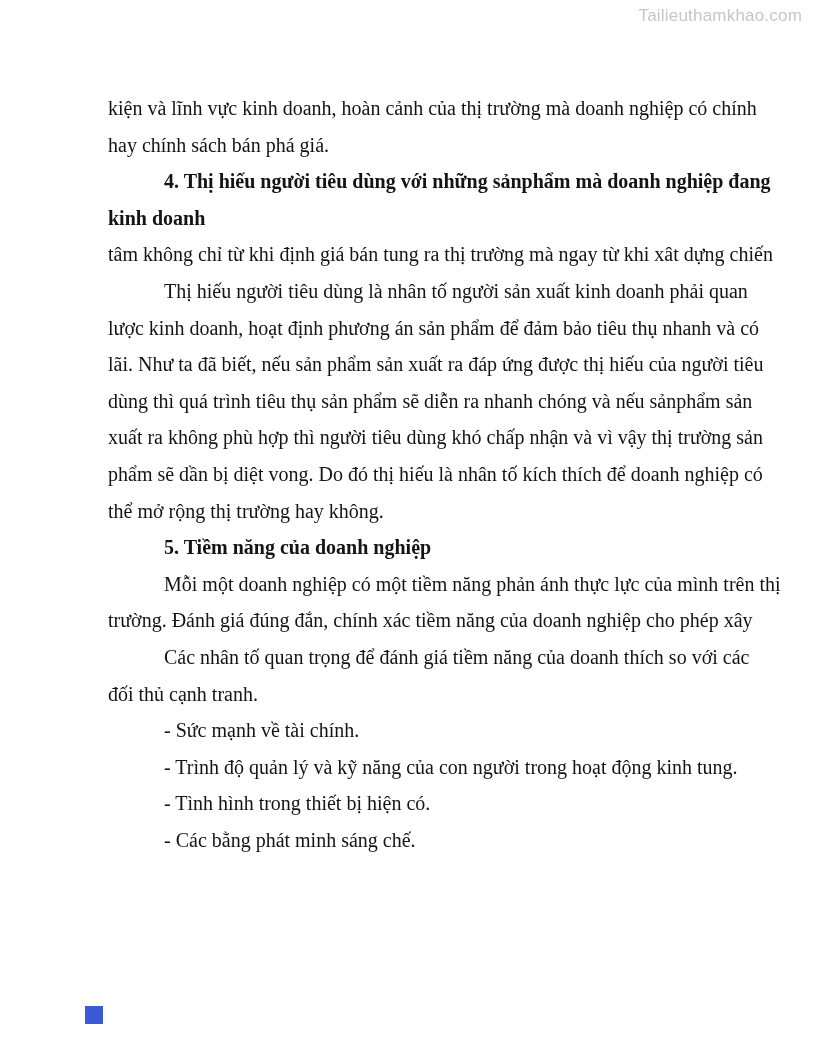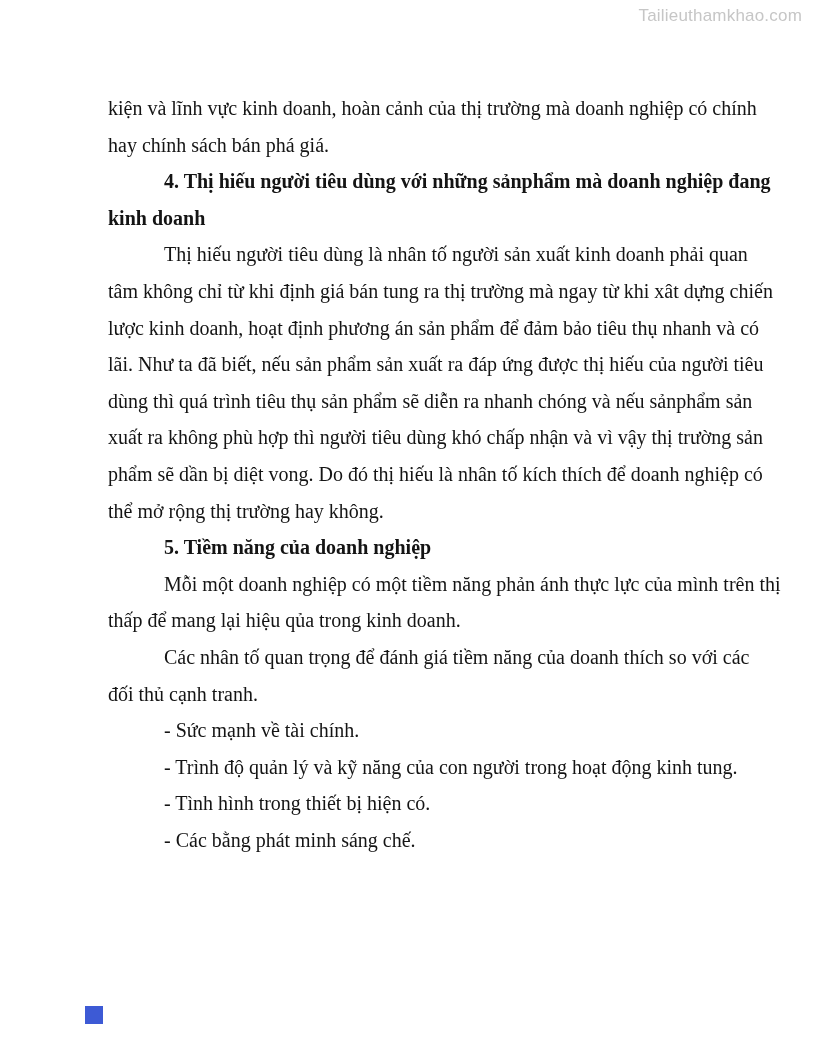--- a/index.html
+++ b/index.html
@@ -53,33 +53,33 @@
   <div class="watermark">Tailieuthamkhao.com</div>
 
   <div class="content">
 
     <div class="line">kiện và lĩnh vực kinh doanh, hoàn cảnh của thị trường mà doanh nghiệp có chính</div>
     <div class="line left">hay chính sách bán phá giá.</div>
 
     <div class="line bold indent">4. Thị hiếu người tiêu dùng với những sảnphẩm mà doanh nghiệp đang</div>
     <div class="line bold left">kinh doanh</div>
 
+    <div class="line">tâm không chỉ từ khi định giá bán tung ra thị trường mà ngay từ khi xât dựng chiến</div>
     <div class="line indent">Thị hiếu người tiêu dùng là nhân tố người sản xuất kinh doanh phải quan</div>
-    <div class="line">tâm không chỉ từ khi định giá bán tung ra thị trường mà ngay từ khi xât dựng chiến</div>
     <div class="line">lược kinh doanh, hoạt định phương án sản phẩm để đảm bảo tiêu thụ nhanh và có</div>
     <div class="line">lãi. Như ta đã biết, nếu sản phẩm sản xuất ra đáp ứng được thị hiếu của người tiêu</div>
     <div class="line">dùng thì quá trình tiêu thụ sản phẩm sẽ diễn ra nhanh chóng và nếu sảnphẩm sản</div>
     <div class="line">xuất ra không phù hợp thì người tiêu dùng khó chấp nhận và vì vậy thị trường sản</div>
     <div class="line">phẩm sẽ dần bị diệt vong. Do đó thị hiếu là nhân tố kích thích để doanh nghiệp có</div>
     <div class="line left">thể mở rộng thị trường hay không.</div>
 
     <div class="line bold indent left">5. Tiềm năng của doanh nghiệp</div>
 
     <div class="line indent">Mỗi một doanh nghiệp có một tiềm năng phản ánh thực lực của mình trên thị</div>
-    <div class="line left">thấp để mang lại hiệu qủa trong kinh doanh.</div>
+    <div class="line">trường. Đánh giá đúng đắn, chính xác tiềm năng của doanh nghiệp cho phép xây</div>
 
     <div class="line indent">Các nhân tố quan trọng để đánh giá tiềm năng của doanh thích so với các</div>
     <div class="line left">đối thủ cạnh tranh.</div>
 
     <div class="line indent left">- Sức mạnh về tài chính.</div>
     <div class="line indent left">- Trình độ quản lý và kỹ năng của con người trong hoạt động kinh tung.</div>
     <div class="line indent left">- Tình hình trong thiết bị hiện có.</div>
     <div class="line indent left">- Các bằng phát minh sáng chế.</div>
 
   </div>

